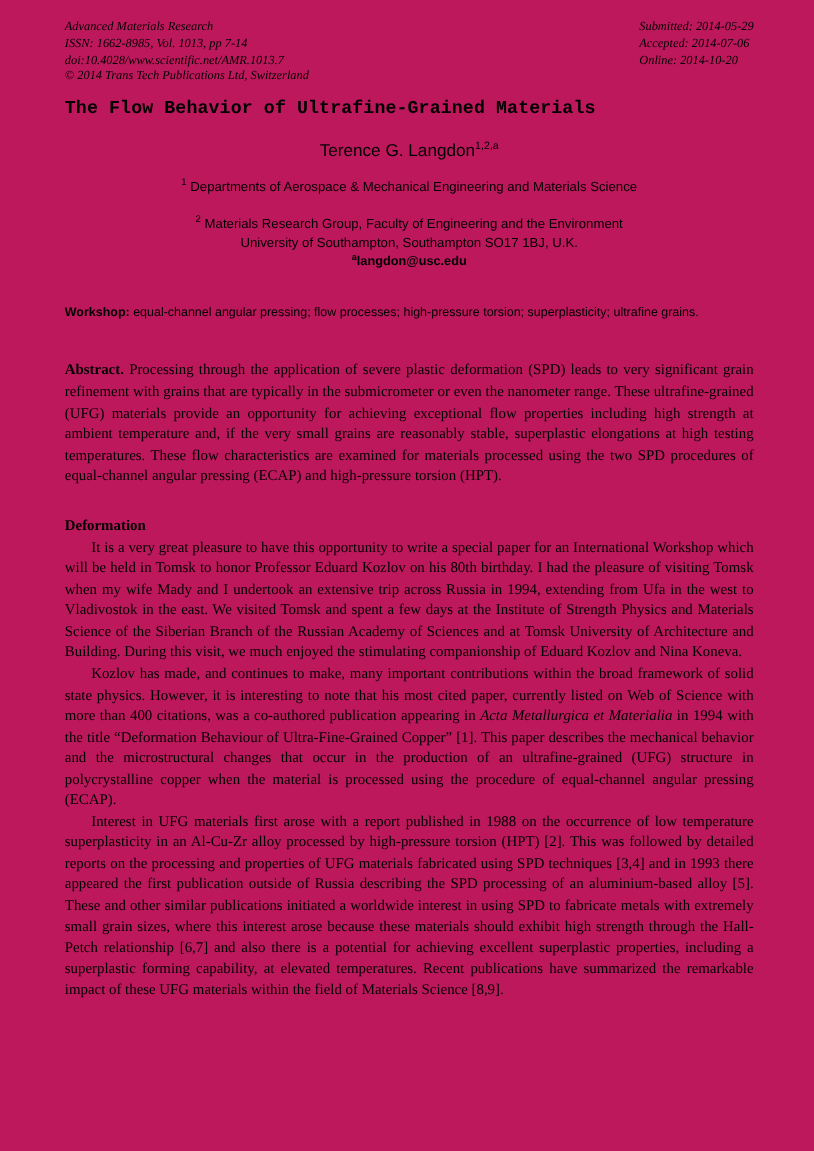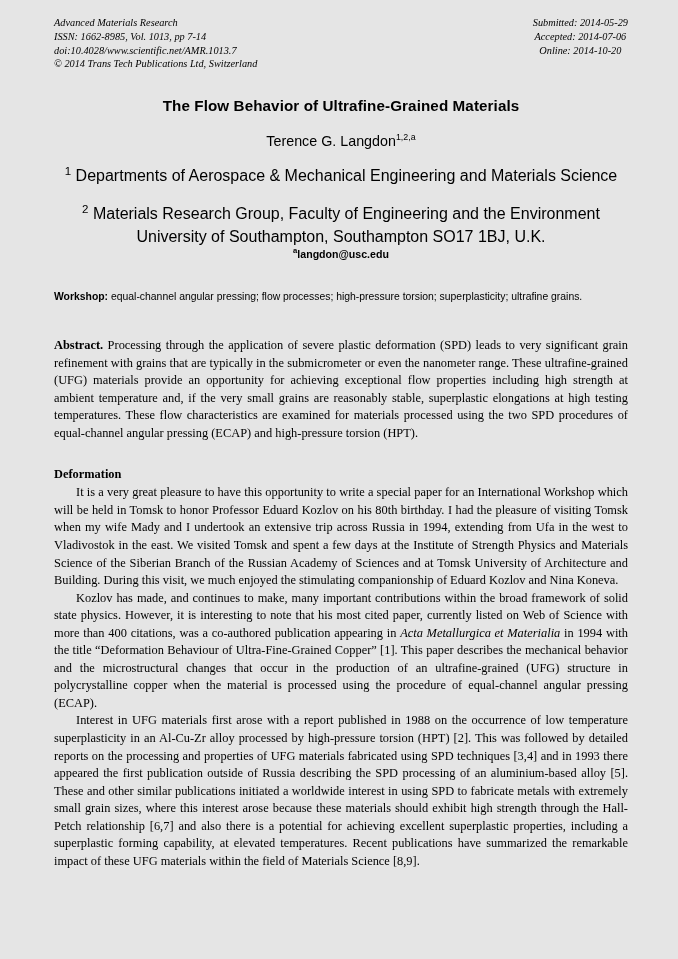--- a/index.html
+++ b/index.html
@@ -11,65 +11,64 @@
     width: 678px;
     height: 959px;
     font-family: "Liberation Serif", serif;
     color: #000000;
     -webkit-font-smoothing: antialiased;
   }
   .page {
     position: relative;
     width: 678px;
     height: 959px;
-    background: #e5e5e5;
+    background: #be185d;
     box-sizing: border-box;
     padding: 16px 50px 0 54px;
     overflow: hidden;
   }
 
   
   .journal-header {
     display: flex;
     justify-content: space-between;
     align-items: flex-start;
     font-family: "Liberation Serif", serif;
     font-style: italic;
     font-size: 10.3px;
     line-height: 1.34;
   }
   .journal-header .left { text-align: left; }
-  .journal-header .right { text-align: center; white-space: nowrap; }
+  .journal-header .right { text-align: left; white-space: nowrap; }
   .journal-header div > div { white-space: nowrap; }
 
   
   .title {
-    margin-top: 26px;
-    text-align: center;
-    font-family: Liberation Sans, sans-serif;
+    margin-top: 10px;
+    font-family: Liberation Mono, monospace;
     font-weight: bold;
     font-size: 15.2px;
     letter-spacing: 0.1px;
   }
   .author {
     margin-top: 19px;
     text-align: center;
     font-family: "Liberation Sans", sans-serif;
     font-size: 14.3px;
   }
   .author sup {
     font-size: 0.62em;
     vertical-align: super;
     line-height: 0;
   }
   .affil {
     margin-top: 15px;
     text-align: center;
     font-family: "Liberation Sans", sans-serif;
-    font-size: 16px;
+    font-size: 11px;
     line-height: 1.44;
   }
   .affil .mark {
     font-size: 0.72em;
     vertical-align: super;
     line-height: 0;
   }
   .email {
     text-align: center;
     font-family: "Liberation Sans", sans-serif;

